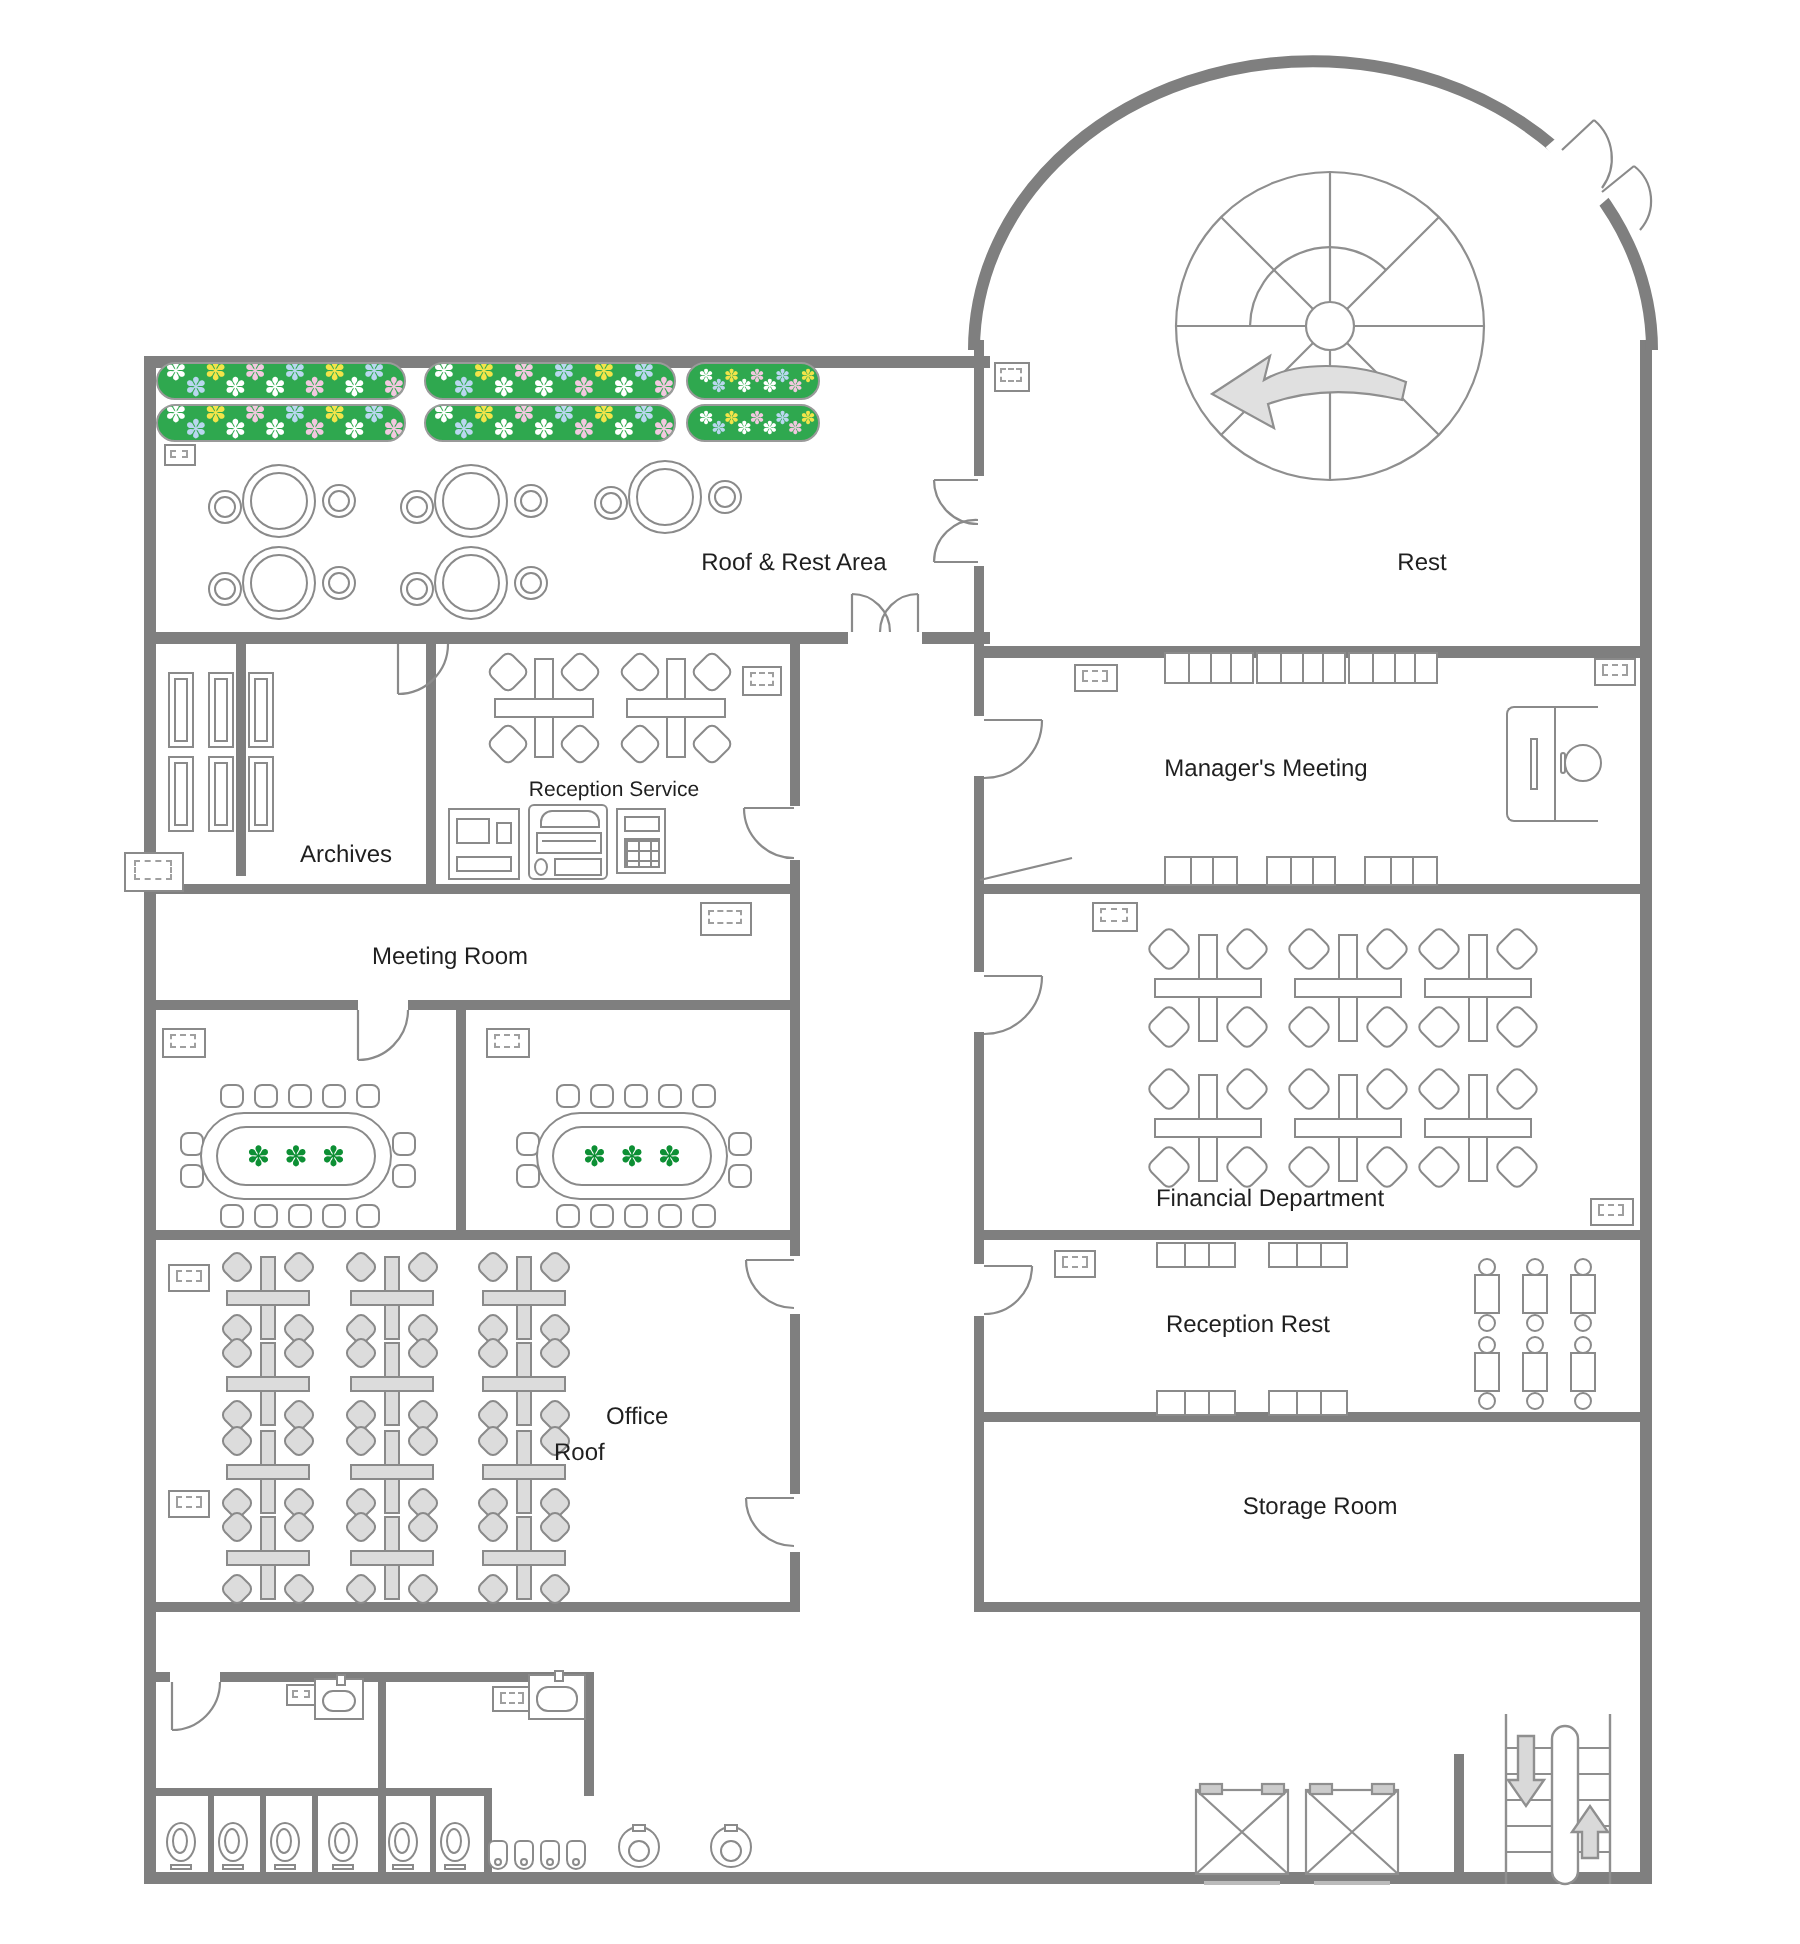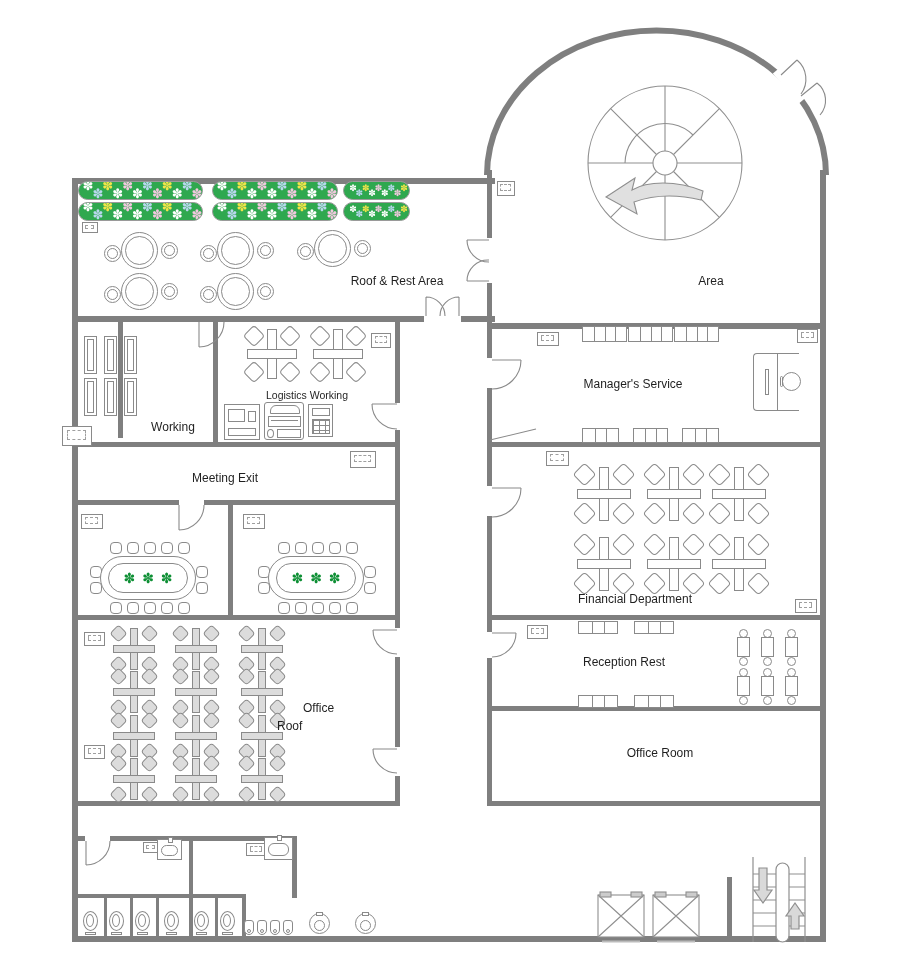--- a/index.html
+++ b/index.html
@@ -67,32 +67,32 @@
     <g stroke="#8f8f8f" stroke-width="1.2" fill="none">
       <path d="M753,857 V942 M805,857 V942"></path>
       <path d="M753,874 H805 M753,887 H805 M753,900 H805 M753,913 H805 M753,926 H805" stroke-width="1"></path>
       <rect x="776" y="863" width="13" height="79" rx="6.5" fill="#ffffff"></rect>
       <path d="M759,868 h8 v22 h5 l-9,13 l-9,-13 h5 Z" fill="#d9d9d9"></path>
       <path d="M791,929 h8 v-13 h5 l-9,-13 l-9,13 h5 Z" fill="#d9d9d9"></path>
     </g>
   </svg>
 
   <div class="lbl" style="left:342px;top:274px;width:110px">Roof &amp; Rest Area</div>
-  <div class="lbl" style="left:681px;top:274px;width:60px">Area</div>
-  <div class="lbl" style="left:118px;top:420px;width:110px">Working</div>
-  <div class="lbl lbl-sm" style="left:257px;top:389px;width:100px">Logistics Working</div>
-  <div class="lbl" style="left:580px;top:377px;width:106px">Manager's Service</div>
-  <div class="lbl" style="left:170px;top:471px;width:110px">Meeting Exit</div>
+  <div class="lbl" style="left:681px;top:274px;width:60px">Rest</div>
+  <div class="lbl" style="left:118px;top:420px;width:110px">Archives</div>
+  <div class="lbl lbl-sm" style="left:257px;top:389px;width:100px">Reception Service</div>
+  <div class="lbl" style="left:580px;top:377px;width:106px">Manager's Meeting</div>
+  <div class="lbl" style="left:170px;top:471px;width:110px">Meeting Room</div>
   <div class="lbl" style="left:572px;top:592px;width:126px">Financial Department</div>
   <div class="lbl" style="left:277px;top:699px;width:90px;text-align:left;line-height:18px">
     <span style="display:block;padding-left:26px">Office</span>
     <span style="display:block">Roof</span>
   </div>
   <div class="lbl" style="left:569px;top:655px;width:110px">Reception Rest</div>
-  <div class="lbl" style="left:605px;top:746px;width:110px">Office Room</div>
+  <div class="lbl" style="left:605px;top:746px;width:110px">Storage Room</div>
 <div style="position: absolute; box-sizing: border-box; left: 72px; top: 178px; width: 423px; height: 6px; background: rgb(127, 127, 127);"></div>
     <div style="position: absolute; box-sizing: border-box; left: 72px; top: 178px; width: 6px; height: 764px; background: rgb(127, 127, 127);"></div>
     <div style="position: absolute; box-sizing: border-box; left: 820px; top: 170px; width: 6px; height: 772px; background: rgb(127, 127, 127);"></div>
     <div style="position: absolute; box-sizing: border-box; left: 72px; top: 936px; width: 754px; height: 6px; background: rgb(127, 127, 127);"></div>
     <div style="position: absolute; box-sizing: border-box; left: 72px; top: 316px; width: 352px; height: 6px; background: rgb(127, 127, 127);"></div>
     <div style="position: absolute; box-sizing: border-box; left: 461px; top: 316px; width: 34px; height: 6px; background: rgb(127, 127, 127);"></div>
     <div style="position: absolute; box-sizing: border-box; left: 487px; top: 323px; width: 339px; height: 6px; background: rgb(127, 127, 127);"></div>
     <div style="position: absolute; box-sizing: border-box; left: 487px; top: 442px; width: 339px; height: 5px; background: rgb(127, 127, 127);"></div>
     <div style="position: absolute; box-sizing: border-box; left: 487px; top: 615px; width: 339px; height: 5px; background: rgb(127, 127, 127);"></div>
     <div style="position: absolute; box-sizing: border-box; left: 487px; top: 706px; width: 339px; height: 5px; background: rgb(127, 127, 127);"></div>

